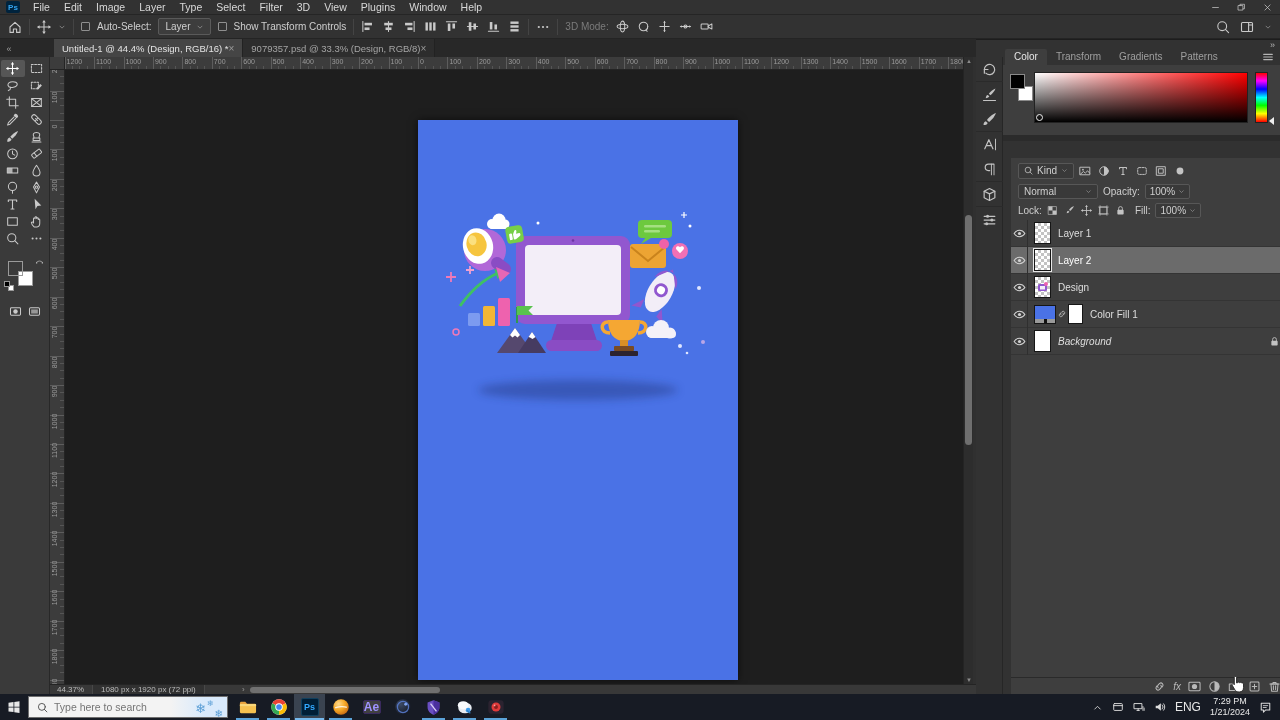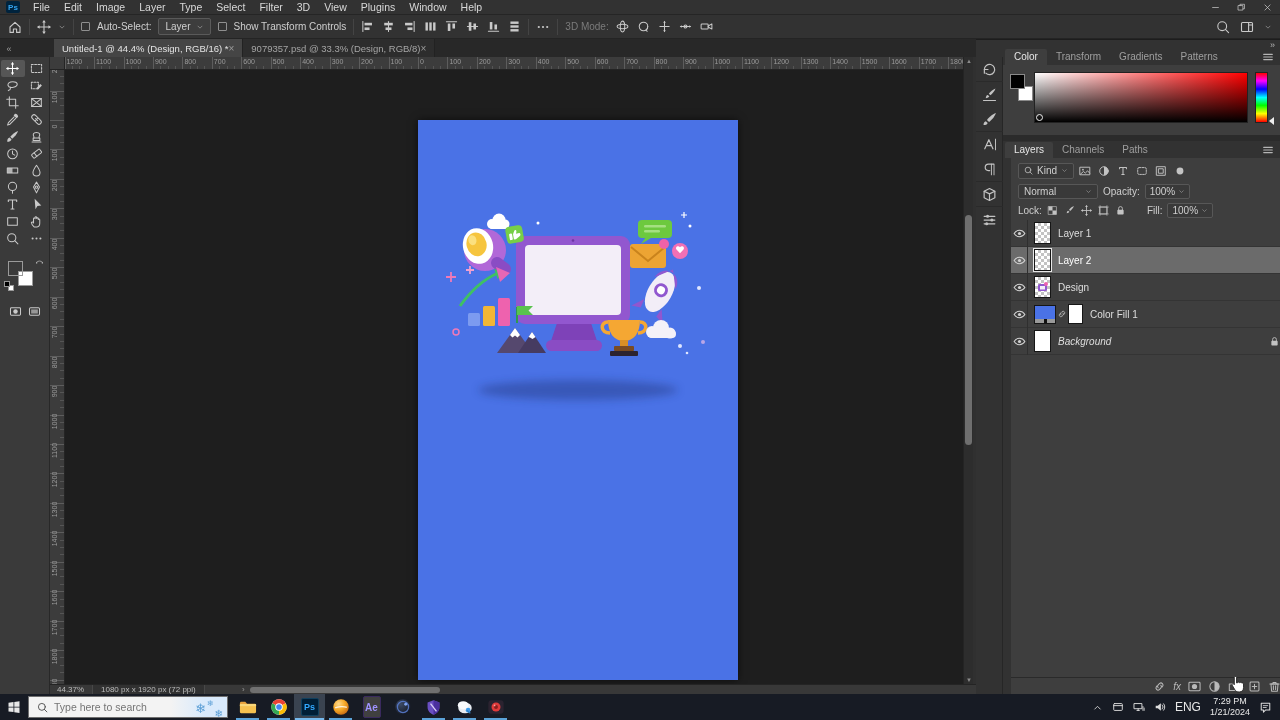--- a/index.html
+++ b/index.html
@@ -126,21 +126,21 @@
 #search-box input{border:0;outline:0;background:transparent;font-size:10.5px;color:#333;width:120px;font-family:"Liberation Sans",sans-serif}
 #search-mag{color:#444;margin:0 6px 0 8px}
 #snow-decor{position:absolute;right:0;top:0;width:56px;height:22px;background:linear-gradient(90deg,rgba(255,255,255,0),#d9eafc 60%);display:flex;align-items:center;justify-content:flex-end;gap:1px;padding-right:4px}
 .flake{color:#5c9fd6}
 #task-apps{display:flex;height:26px;margin-left:4px}
 .app{position:relative;width:31px;height:26px;display:flex;align-items:center;justify-content:center}
 .app.running::after{content:"";position:absolute;left:4px;right:4px;bottom:0;height:2px;background:#5ba3d9}
 .app.appactive{background:#3a4350}
 .app.appactive::after{left:1px;right:1px;background:#76b9ed}
 .ps-sq{width:18px;height:18px;background:#001e36;border:1px solid #10405e;border-radius:2px;color:#31a8ff;font-size:9px;font-weight:bold;display:flex;align-items:center;justify-content:center}
-.ae-sq{width:18px;height:22px;background:#404040;border:1px solid #3a2a5e;border-radius:2px;color:#9f93ff;font-size:10px;font-weight:bold;display:flex;align-items:center;justify-content:center}
+.ae-sq{width:18px;height:14px;background:#404040;border:1px solid #3a2a5e;border-radius:2px;color:#9f93ff;font-size:12px;font-weight:bold;display:flex;align-items:center;justify-content:center}
 #tray{margin-left:auto;display:flex;align-items:center;gap:9px;padding-right:8px;color:#e8e8e8}
 #tray .ticon{display:flex;align-items:center;color:#dcdcdc}
 #lang{font-size:12px}
 #clock{text-align:center;font-size:9px;line-height:11px}
 
 #cursor{left:1229px;top:675px;z-index:50}
 </style>
 </head>
 <body>
 
@@ -956,30 +956,20 @@
       <div id="color-body">
         <div id="cp-fg"></div>
         <div id="cp-bg"></div>
         <div id="sat-field">
           <div id="sat-marker"></div>
         </div>
         <div id="hue-strip"></div>
         <div id="hue-marker"></div>
       </div>
       <div id="panel-seam"></div>
-      <div class="ptab-row" id="layers-tabs">
-          <div class="ptab active">Layers</div>
-          <div class="ptab">Channels</div>
-          <div class="ptab">Paths</div>
-          <div class="pmenu">
-            <svg class="ic" width="12" height="12" viewBox="0 0 14 14" fill="none" stroke="currentColor" stroke-width="1.1" stroke-linecap="round" stroke-linejoin="round">
-              <path d="M2 4h10M2 7h10M2 10h10" stroke-width="1.3"></path>
-            </svg>
-          </div>
-        </div>
       <div id="layers-body">
         <div class="lp-row" id="filter-row">
           <span id="kind-box">
             <span>
                 <svg class="ic" width="9" height="9" viewBox="0 0 14 14" fill="none" stroke="currentColor" stroke-width="1.1" stroke-linecap="round" stroke-linejoin="round">
                   <circle cx="6.2" cy="6.2" r="4.4"></circle>
                   <path d="M9.4 9.4l3.2 3.2"></path>
                 </svg>
               </span>
             <span>Kind</span>
@@ -1072,21 +1062,21 @@
                   <path d="M2.6 0.8v12.4M11.4 0.8v12.4M0.8 2.6h12.4M0.8 11.4h12.4" stroke-width=".8"></path>
                 </svg>
               </div>
               <div class="fbtn">
                 <svg class="ic" width="11" height="11" viewBox="0 0 14 14" fill="none" stroke="currentColor" stroke-width="1.1" stroke-linecap="round" stroke-linejoin="round">
                   <rect x="3" y="6.2" width="8" height="6" rx="1" fill="currentColor" stroke="none"></rect>
                   <path d="M4.6 6V4.4a2.4 2.4 0 0 1 4.8 0V6"></path>
                 </svg>
               </div>
             </span>
-          <span style="margin-left:16px">Fill:</span>
+          <span style="margin-left:4px">Fill:</span>
           <span class="val-box">
             <span>100%</span>
             <span class="ochev">
                 <svg class="ic" width="7" height="7" viewBox="0 0 14 14" fill="none" stroke="currentColor" stroke-width="1.1" stroke-linecap="round" stroke-linejoin="round">
                   <path d="M3.5 5.5L7 9l3.5-3.5"></path>
                 </svg>
               </span>
           </span>
         </div>
         <div id="layers-list">

